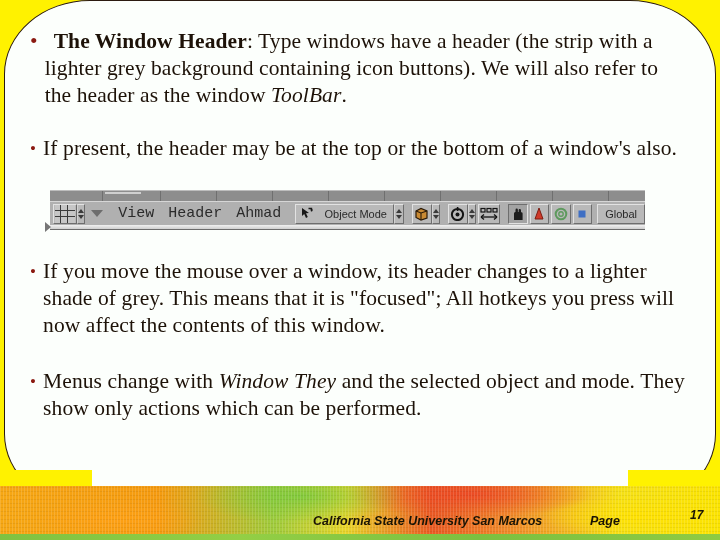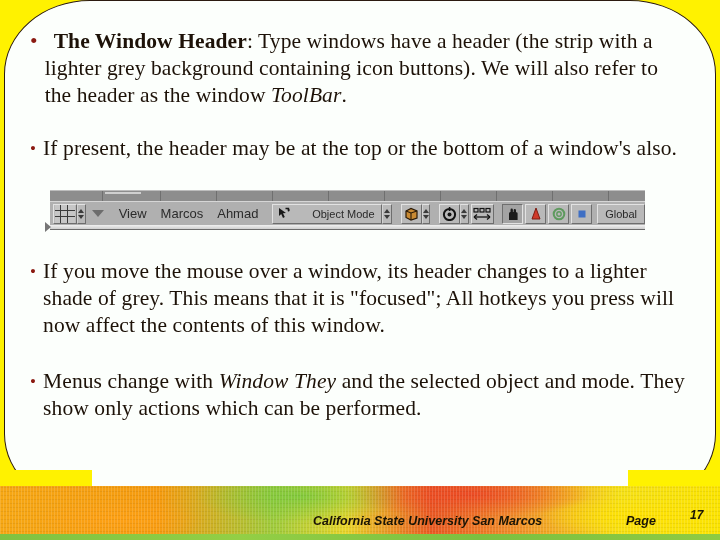--- a/index.html
+++ b/index.html
@@ -131,22 +131,22 @@
     border-left: 1px solid #e2e2e2;
     border-right: 1px solid #6e6e6e;
     border-bottom: 1px solid #6e6e6e;
     height: 20px;
     display: flex; align-items: center; justify-content: center;
     box-sizing: border-box;
     margin-left: 2px;
     white-space: nowrap;
   }
   .tb-flat {
-    font-family: Liberation Sans, sans-serif;
-    font-size: 13px;
+    font-family: Liberation Mono, monospace;
+    font-size: 15px;
     color: #2b2b2b;
     height: 20px;
     display:flex; align-items:center; justify-content:center;
     padding: 0 7px;
     white-space: nowrap;
     background: transparent;
   }
   .grid-icon {
     width: 20px; height: 18px;
     background:
@@ -220,21 +220,21 @@
     background: linear-gradient(to right,#7fc241,#93cf45,#7cc040,#8ecb43);
   }
   .footer-text {
     position:absolute; top:0; left:0; width:720px; height:48px;
     font-family: "Liberation Sans", "DejaVu Sans", sans-serif;
     font-weight: bold; font-style: italic;
     font-size: 12.5px; color: #1a1405;
   }
   .ft-left  { position:absolute; left:10px;  top:28px; }
   .ft-mid   { position:absolute; left:273px; top:28px;padding-left:40px; }
-  .ft-right { position:absolute; left:626px; top:28px; }
+  .ft-right { position:absolute; left:590px; top:28px; }
   .ft-num   { position:absolute; left:690px; top:22px; font-size:12px; }
 </style>
 </head>
 <body>
 
 <div class="slide">
 
   <div class="content-panel"></div>
   <div class="panel-foot-mask"></div>
   <div class="panel-foot-mask-inner"></div>
@@ -285,32 +285,32 @@
         <span class="grid-icon"></span>
       </div>
       <div class="spin">
         <i class="up"></i>
           <i class="dn"></i>
       </div>
 
       <span class="tri-down"></span>
 
       <div class="tb-flat">View</div>
-      <div class="tb-flat">Marcos</div>
+      <div class="tb-flat">Header</div>
       <div class="tb-flat">Ahmad</div>
 
       <span class="sep"></span>
 
       <div class="tb-btn" style="padding:0 6px 0 4px;">
         <svg width="13" height="14" viewBox="0 0 13 14">
           <path d="M2 1 L2 9 L4.2 7 L6 11 L7.8 10 L6 6.2 L9 6 Z" fill="#181818"></path>
           <path d="M8.5 1.5 L11.5 1.5 L11.5 4.2" fill="none" stroke="#181818" stroke-width="1.4"></path>
           <path d="M11.8 4.8 L10.3 2.6 L13 2.6 Z" fill="#181818"></path>
         </svg>
-        <span style="margin-left:22px;">Object Mode</span>
+        <span style="margin-left:12px;">Object Mode</span>
       </div>
       <div class="spin" style="width:11px;">
         <i class="up"></i>
           <i class="dn"></i>
       </div>
 
       <span class="sep"></span>
 
       <div class="icon-box" style="margin-left:4px;">
         <svg width="15" height="14" viewBox="0 0 15 14">

